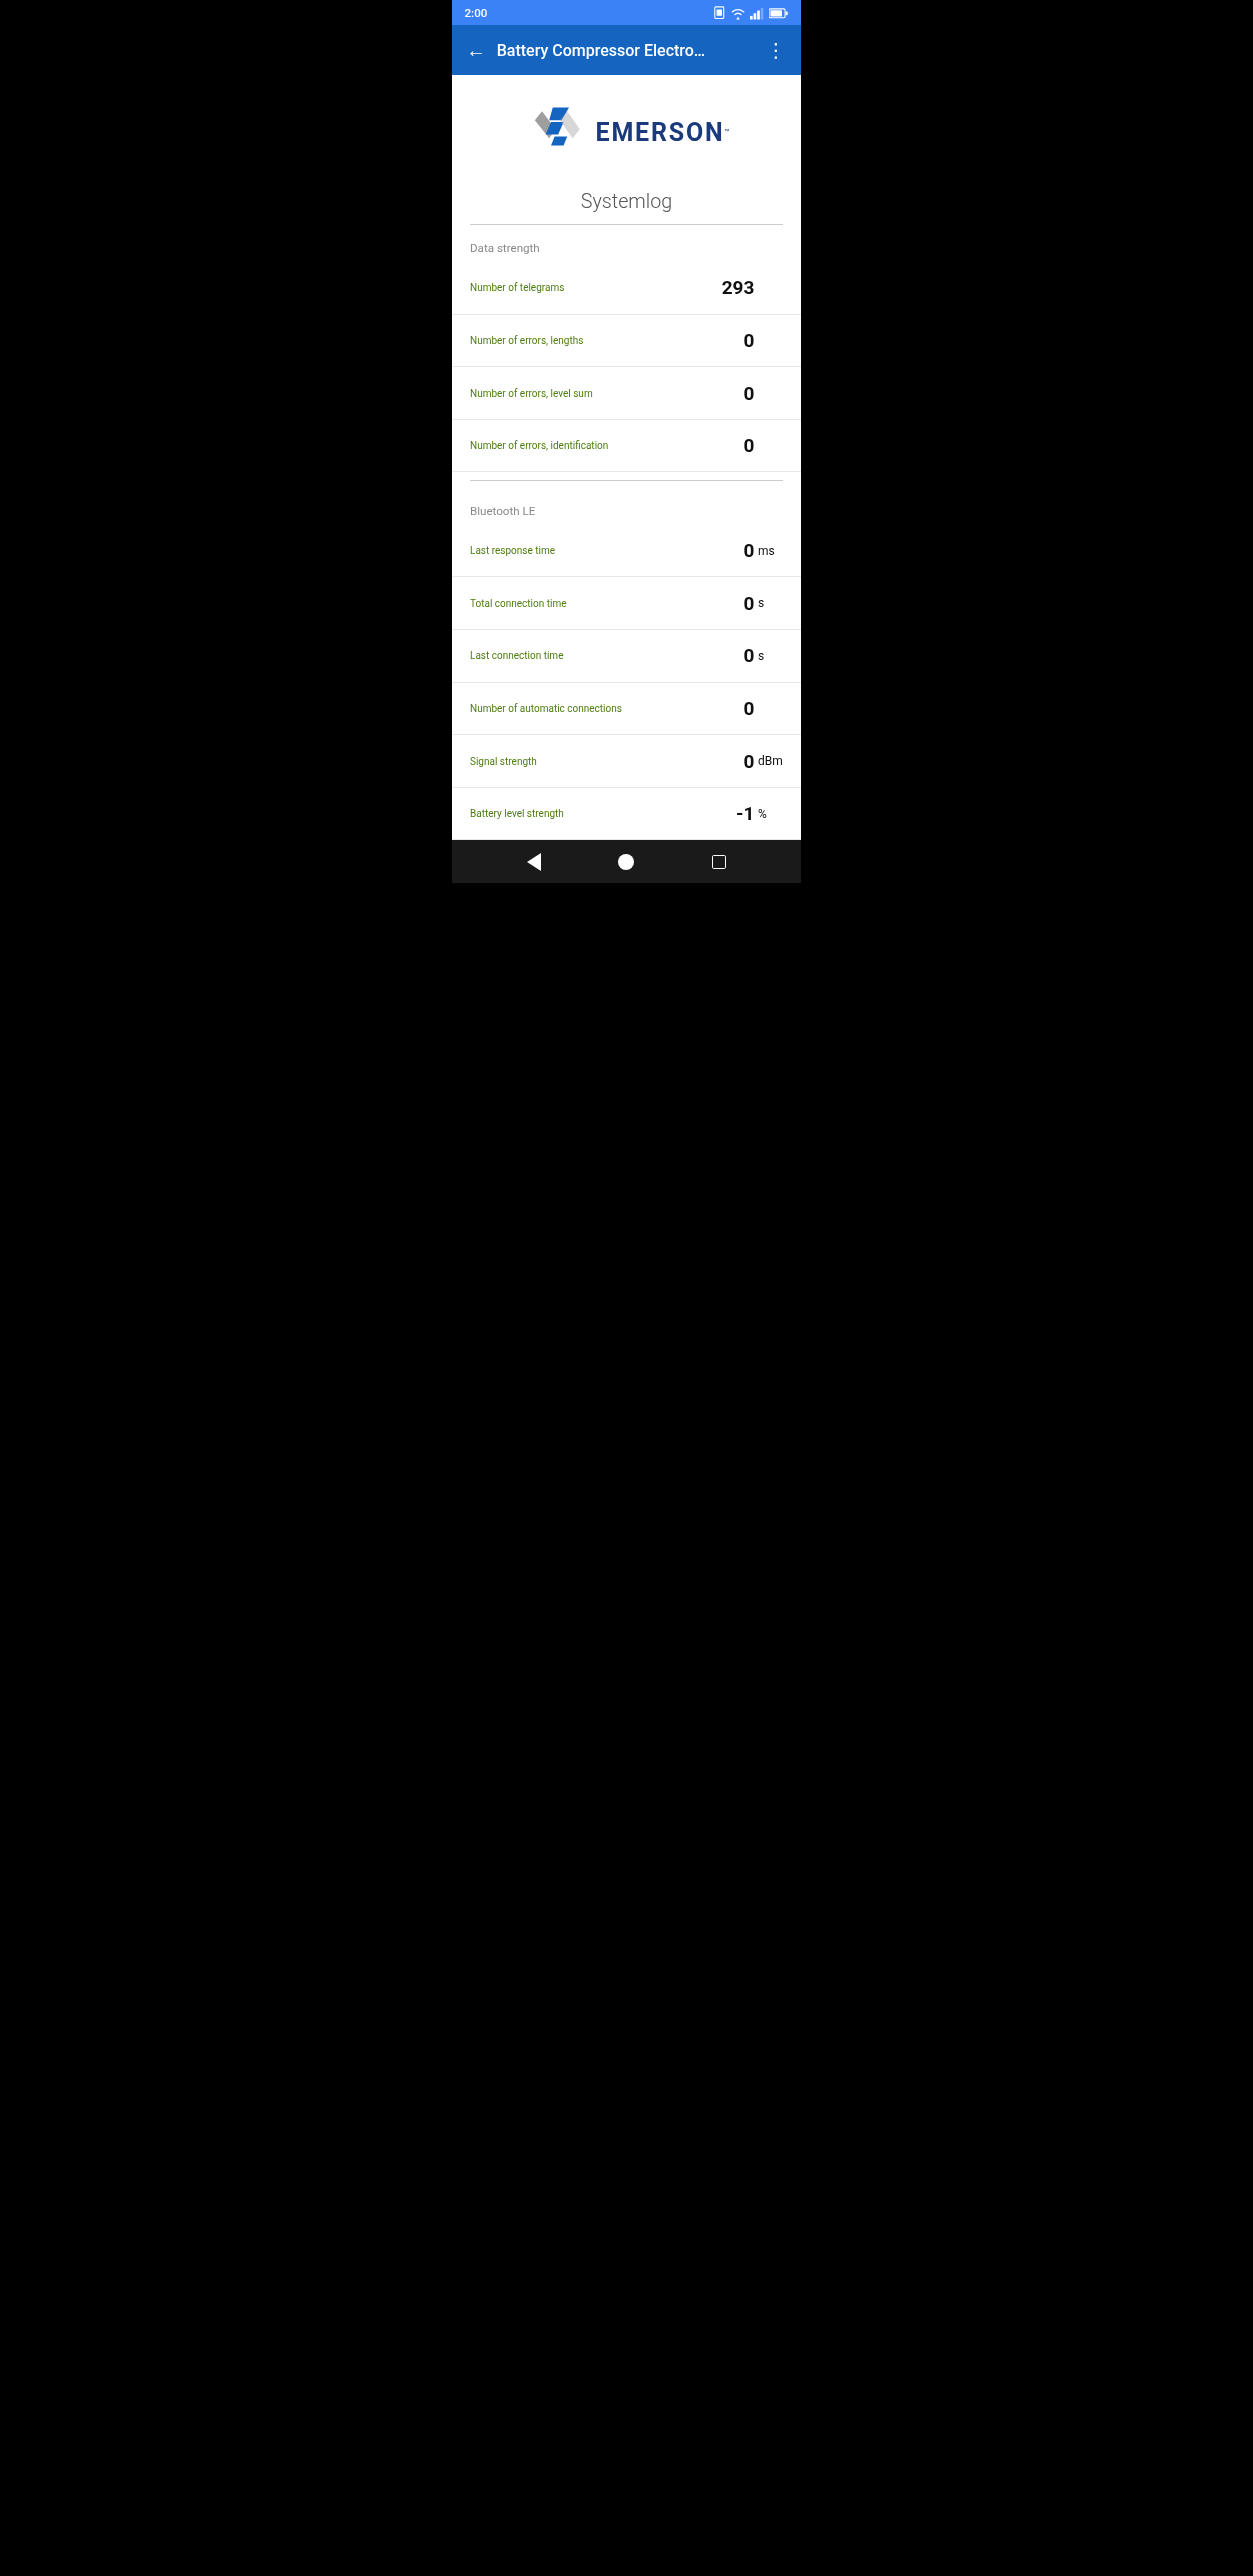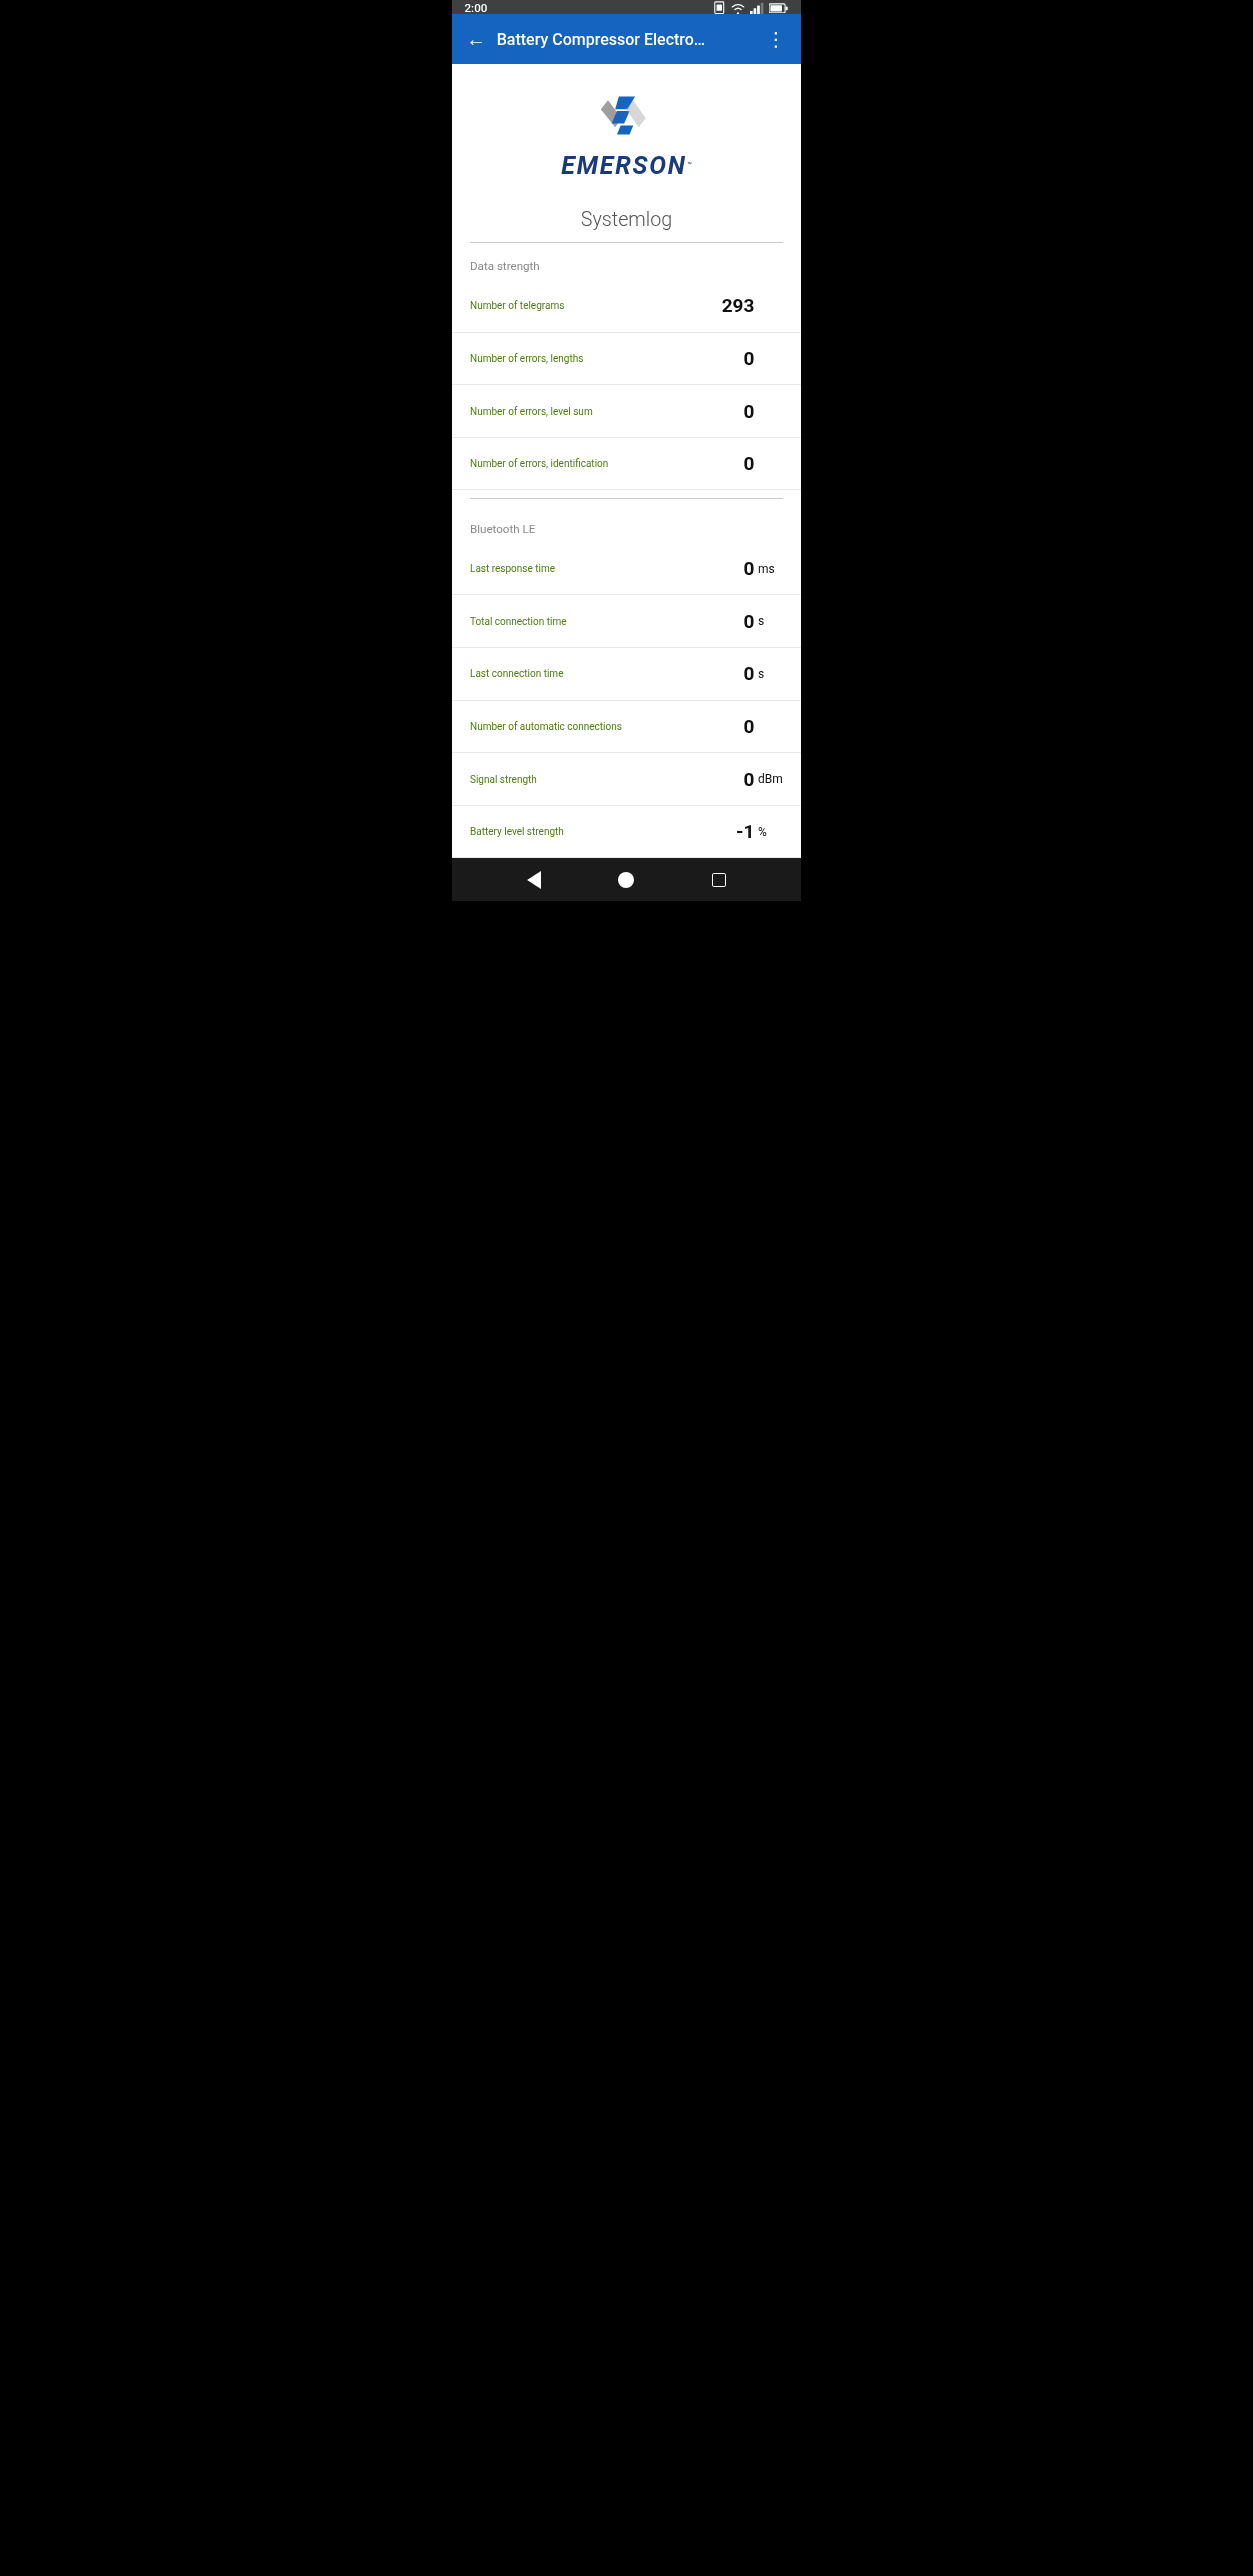--- a/index.html
+++ b/index.html
@@ -10,26 +10,26 @@
       font-family: 'Roboto', Arial, sans-serif;
       width: 349px;
       min-height: 716px;
       margin: 0 auto;
       display: flex;
       flex-direction: column;
     }
 
     
     .status-bar {
-      background: #404040;
+      background: #3b82f6;
       display: flex;
       align-items: center;
       justify-content: space-between;
       padding: 5.4px 12.5px 3.6px 12.5px;
-      height: 14px;
+      height: 25px;
     }
     .status-time {
       color: #fff;
       font-size: 11.6px;
       font-weight: 500;
     }
     .status-icons {
       display: flex;
       align-items: center;
       gap: 4.5px;
@@ -75,23 +75,22 @@
     
     .logo-area {
       display: flex;
       justify-content: center;
       align-items: center;
       padding: 29px 18px 21.5px 18px;
     }
 
     .emerson-logo {
       display: flex;
-      flex-direction: column;
-      align-items: center;
-      font-style: italic;
+      flex-direction: row;
+      align-items: center;
     }
 
     .logo-icon {
       width: 72px;
       height: 54px;
       margin-bottom: 3.6px;
     }
 
     
     .section-title {

